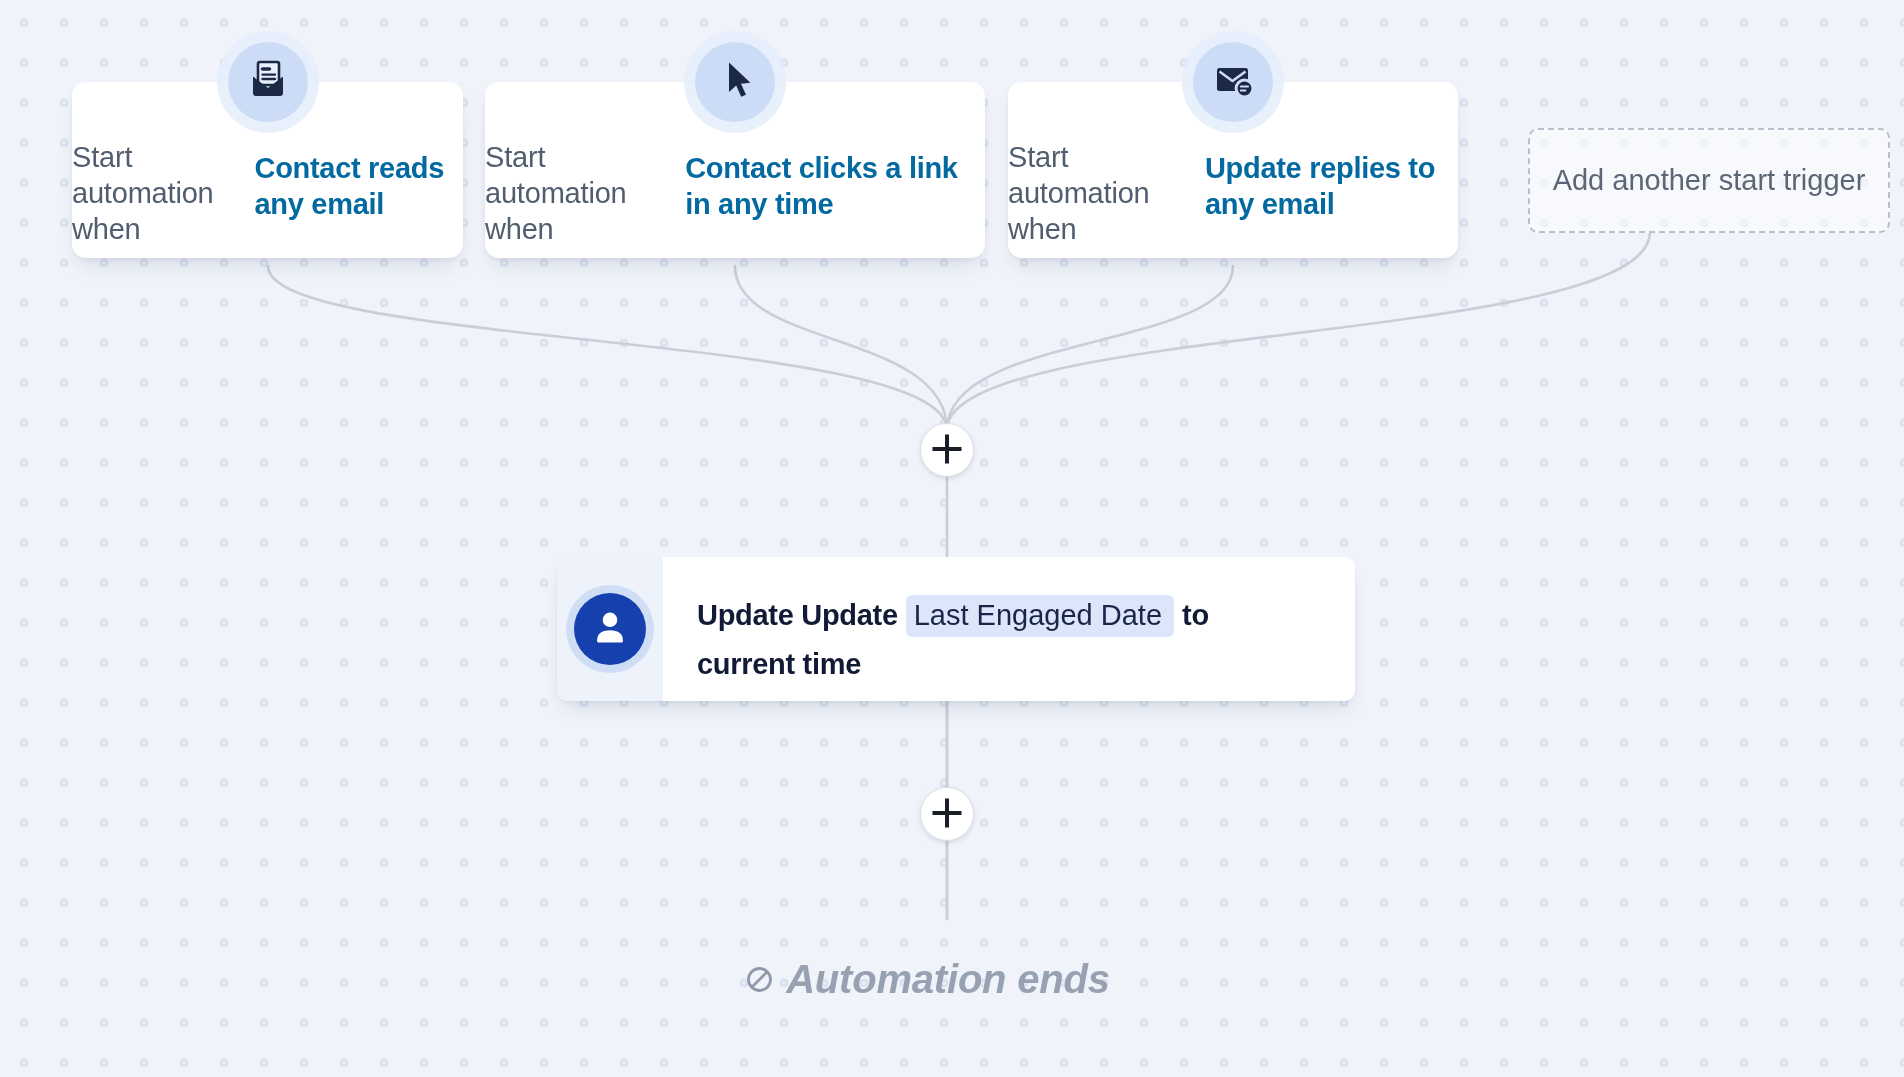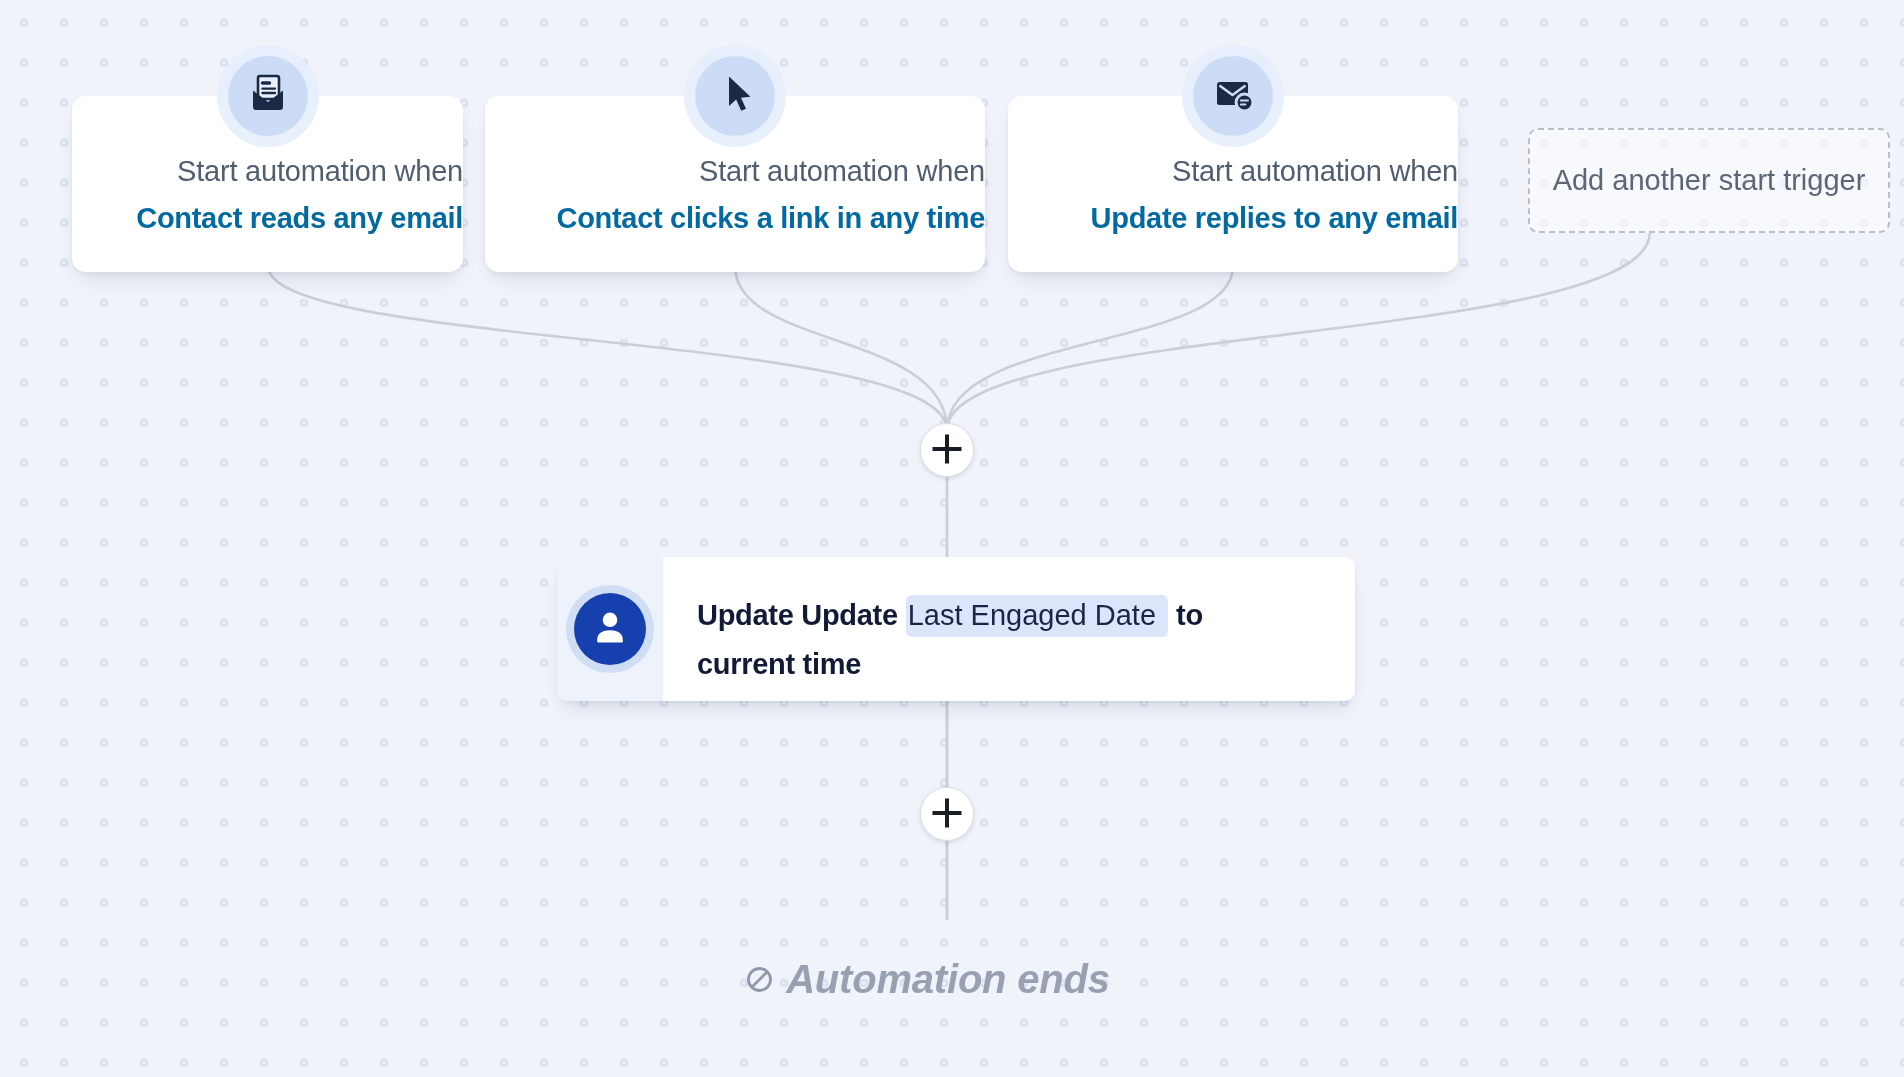--- a/index.html
+++ b/index.html
@@ -18,28 +18,28 @@
     background-position: 4px 3px;
   }
   svg.connectors {
     position: absolute;
     left: 0; top: 0;
     width: 1904px; height: 1077px;
     pointer-events: none;
   }
   .trigger-card {
     position: absolute;
-    top: 96px;
+    top: 82px;
     height: 176px;
     background: #ffffff;
     border-radius: 14px;
     box-shadow: 0 2px 4px rgba(24,39,75,0.05), 0 12px 22px -8px rgba(24,39,75,0.14);
     display: flex;
-    flex-direction: column;
-    align-items: flex-end;
+    flex-direction: row;
+    align-items: flex-start;
     padding-top: 57px;
     cursor: pointer;
   }
   .trigger-line1 {
     font-size: 29px;
     line-height: 36px;
     color: #515e70;
     letter-spacing: -0.2px;
   }
   .trigger-line2 {
@@ -127,21 +127,21 @@
     font-size: 29px;
     line-height: 49px;
     font-weight: 700;
     color: #121b36;
     letter-spacing: -0.3px;
   }
   .field-chip {
     display: inline-block;
     background: #dce6fb;
     border-radius: 6px;
-    padding: 1px 12px 3px 2px;
+    padding: 1px 12px 3px 8px;
     margin: 0 8px;
     font-weight: 500;
     line-height: 38px;
     color: #1a2547;
     letter-spacing: 0;
   }
   .automation-end {
     position: absolute;
     top: 957px;
     left: 50%;

